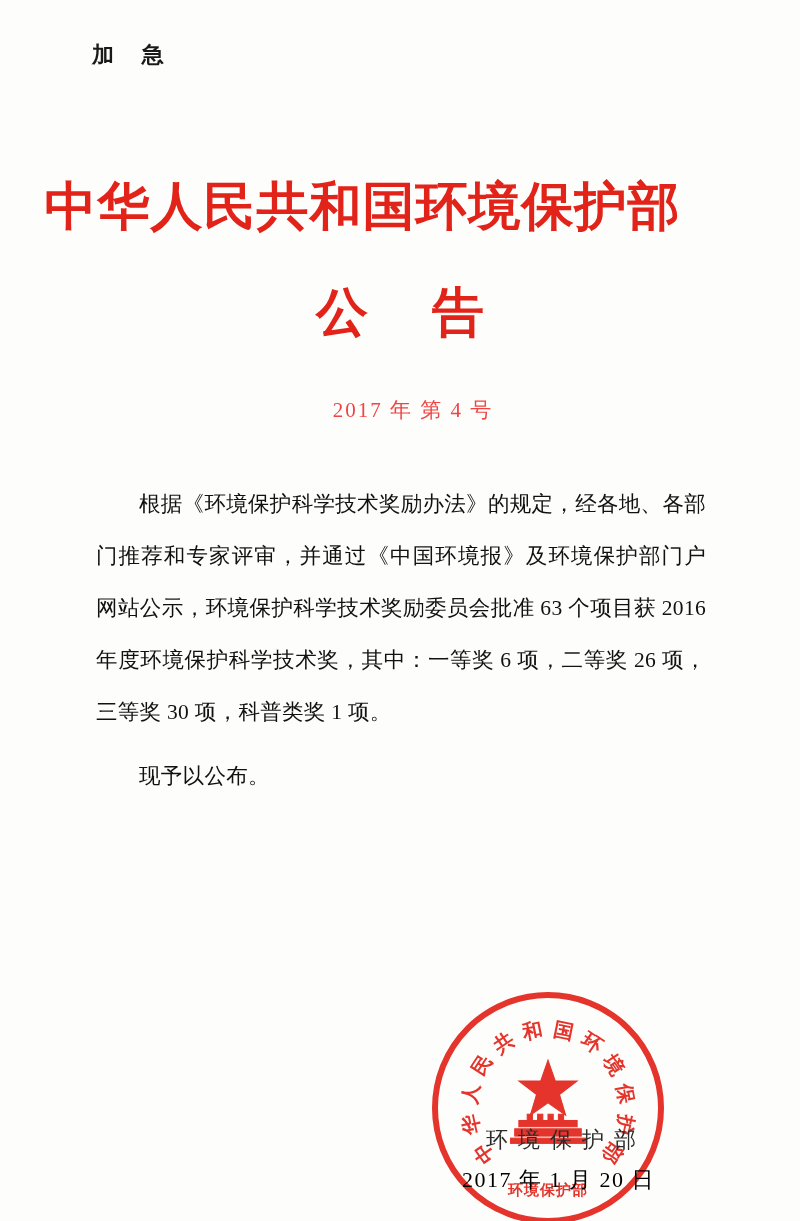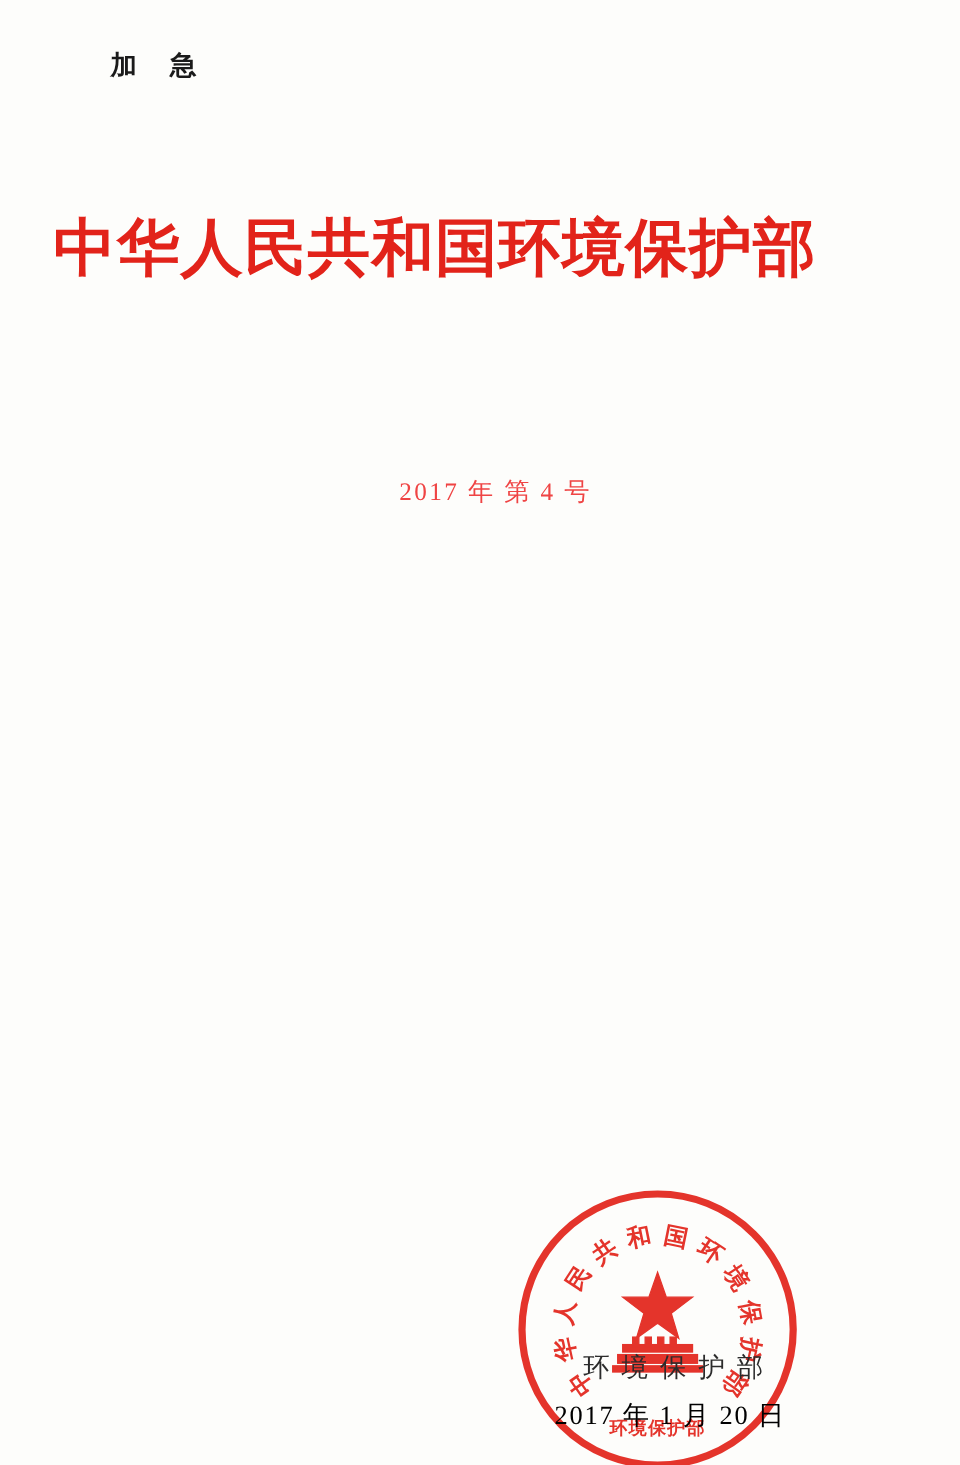--- a/index.html
+++ b/index.html
@@ -172,23 +172,28 @@
 </style>
 </head>
 <body>
 
 <div class="page">
 
   <div class="urgent-mark">加 急</div>
 
   <div class="doc-title">中华人民共和国环境保护部</div>
 
+  <div class="doc-type">公告</div>
 
   <div class="doc-number">2017 年  第 4 号</div>
 
+  <div class="body-text">
+    <p class="para">根据《环境保护科学技术奖励办法》的规定，经各地、各部门推荐和专家评审，并通过《中国环境报》及环境保护部门户网站公示，环境保护科学技术奖励委员会批准 63 个项目获 2016 年度环境保护科学技术奖，其中：一等奖 6 项，二等奖 26 项，三等奖 30 项，科普类奖 1 项。</p>
+    <p class="para para-2">现予以公布。</p>
+  </div>
 
 
   <div class="seal">
     <div class="seal-inner">
       <svg class="seal-star" viewBox="0 0 100 100">
 
         <g fill="#e2231a" stroke="#e2231a">
           <polygon points="50,4 57,24 78,24 61,37 67,57 50,45 33,57 39,37 22,24 43,24"></polygon>
           <rect x="22" y="62" width="56" height="6"></rect>
           <rect x="18" y="70" width="64" height="7"></rect>

